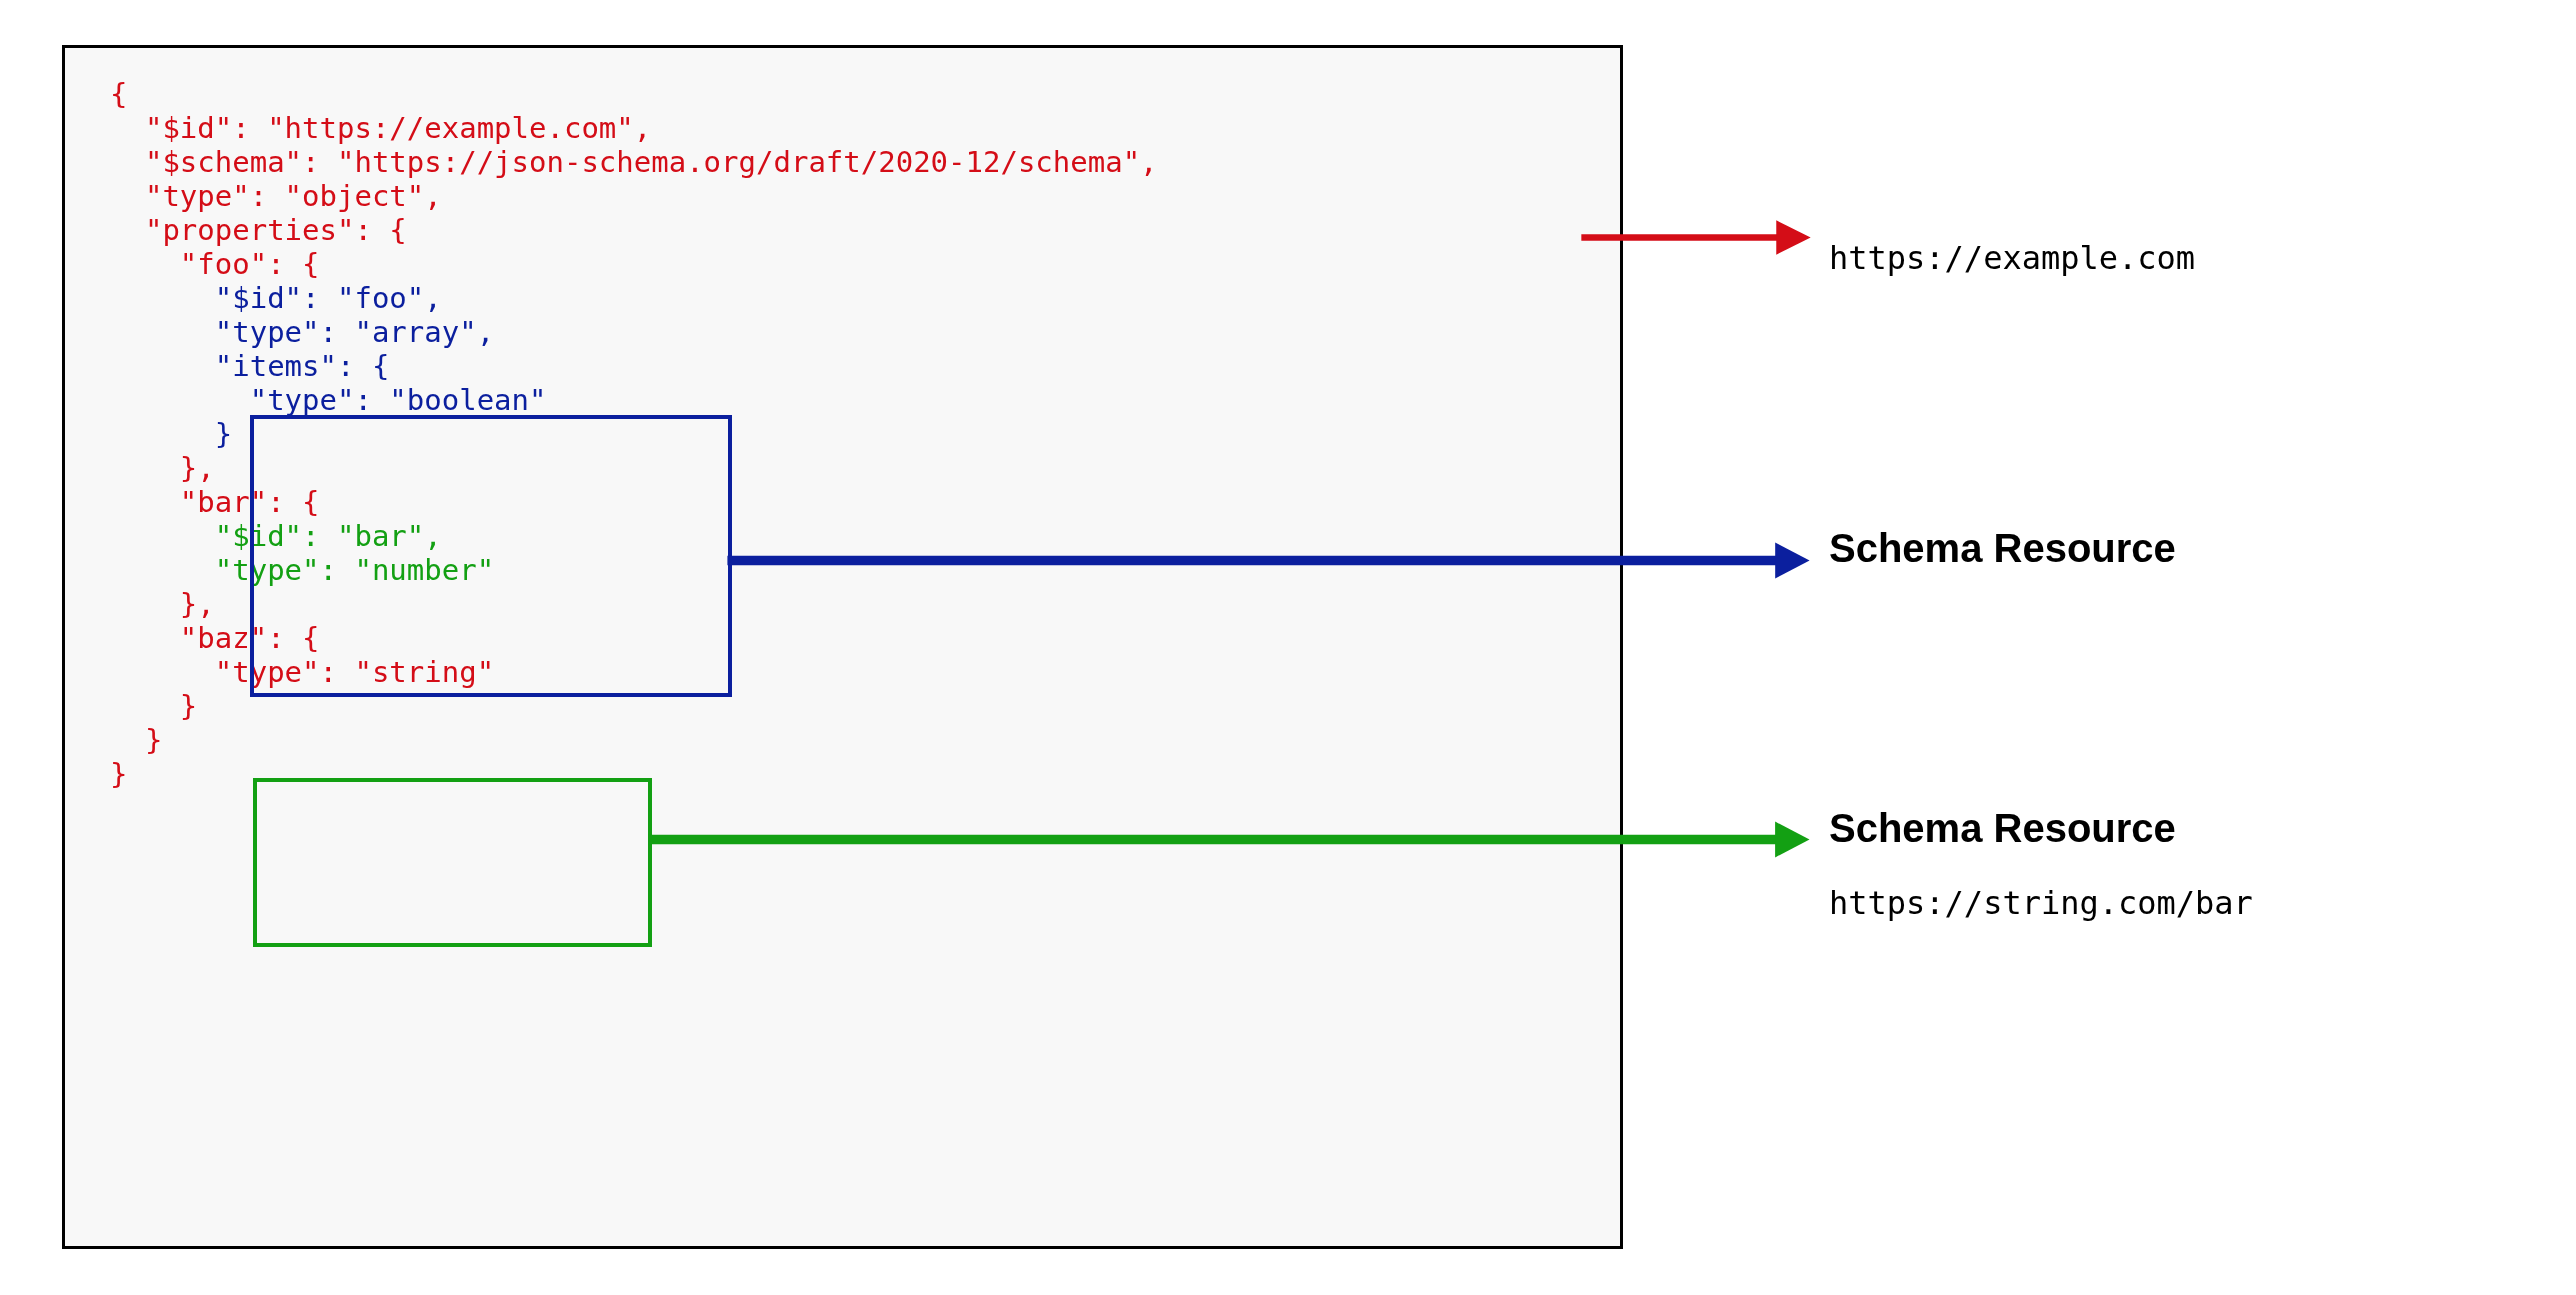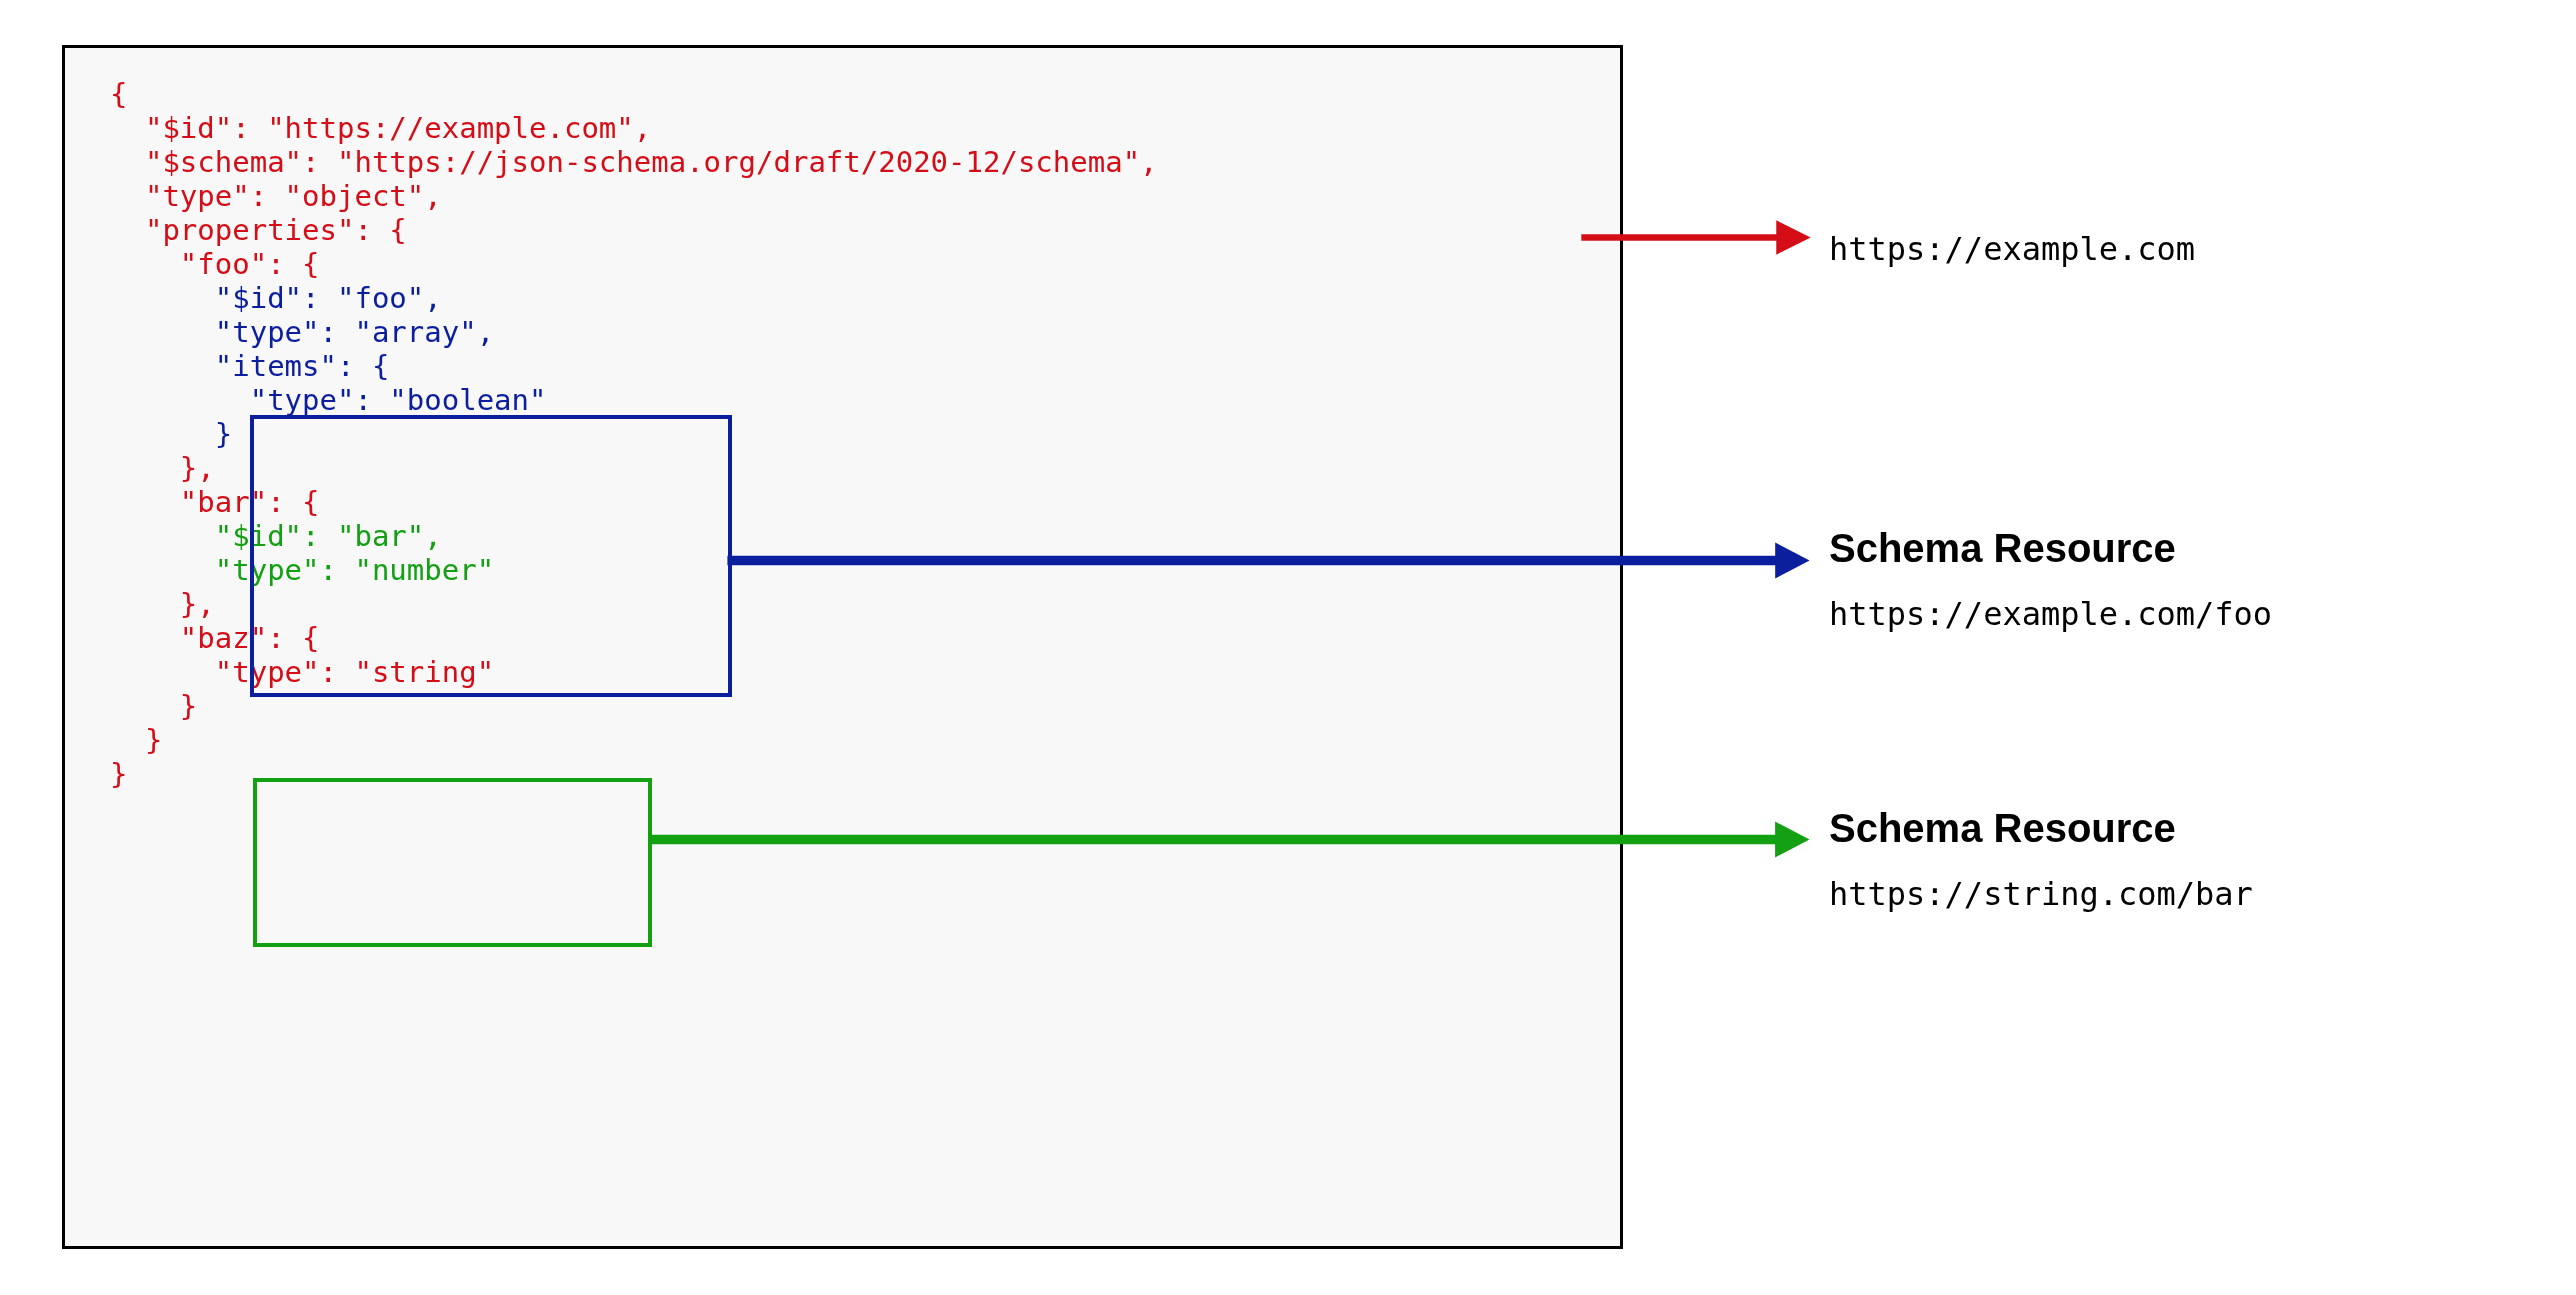--- a/index.html
+++ b/index.html
@@ -84,21 +84,21 @@
     font-size: 40px;
     color: #000000;
     line-height: 47px;
     white-space: nowrap;
   }
   .annot .url {
     font-family: "DejaVu Sans Mono", "Liberation Mono", monospace;
     font-size: 32px;
     color: #000000;
     line-height: 40px;
-    margin-top: 22px;
+    margin-top: 31px;
     white-space: nowrap;
   }
   #annot-root { top: 207px; }
   #annot-foo  { top: 525px; }
   #annot-bar  { top: 805px; }
 </style>
 </head>
 <body>
 
 <div id="code-panel">
@@ -130,20 +130,19 @@
     <polygon points="1620,30 1572,55 1572,5" fill="#13a013"></polygon>
   </svg>
 </div>
 
 <div class="annot" id="annot-root">
   <div class="url">https://example.com</div>
 </div>
 
 <div class="annot" id="annot-foo">
   <div class="title">Schema Resource</div>
-  <div class="url">https://example.com/foo</div>
 </div>
 
 <div class="annot" id="annot-bar">
   <div class="title">Schema Resource</div>
   <div class="url">https://string.com/bar</div>
 </div>
 
 
 </body></html>

